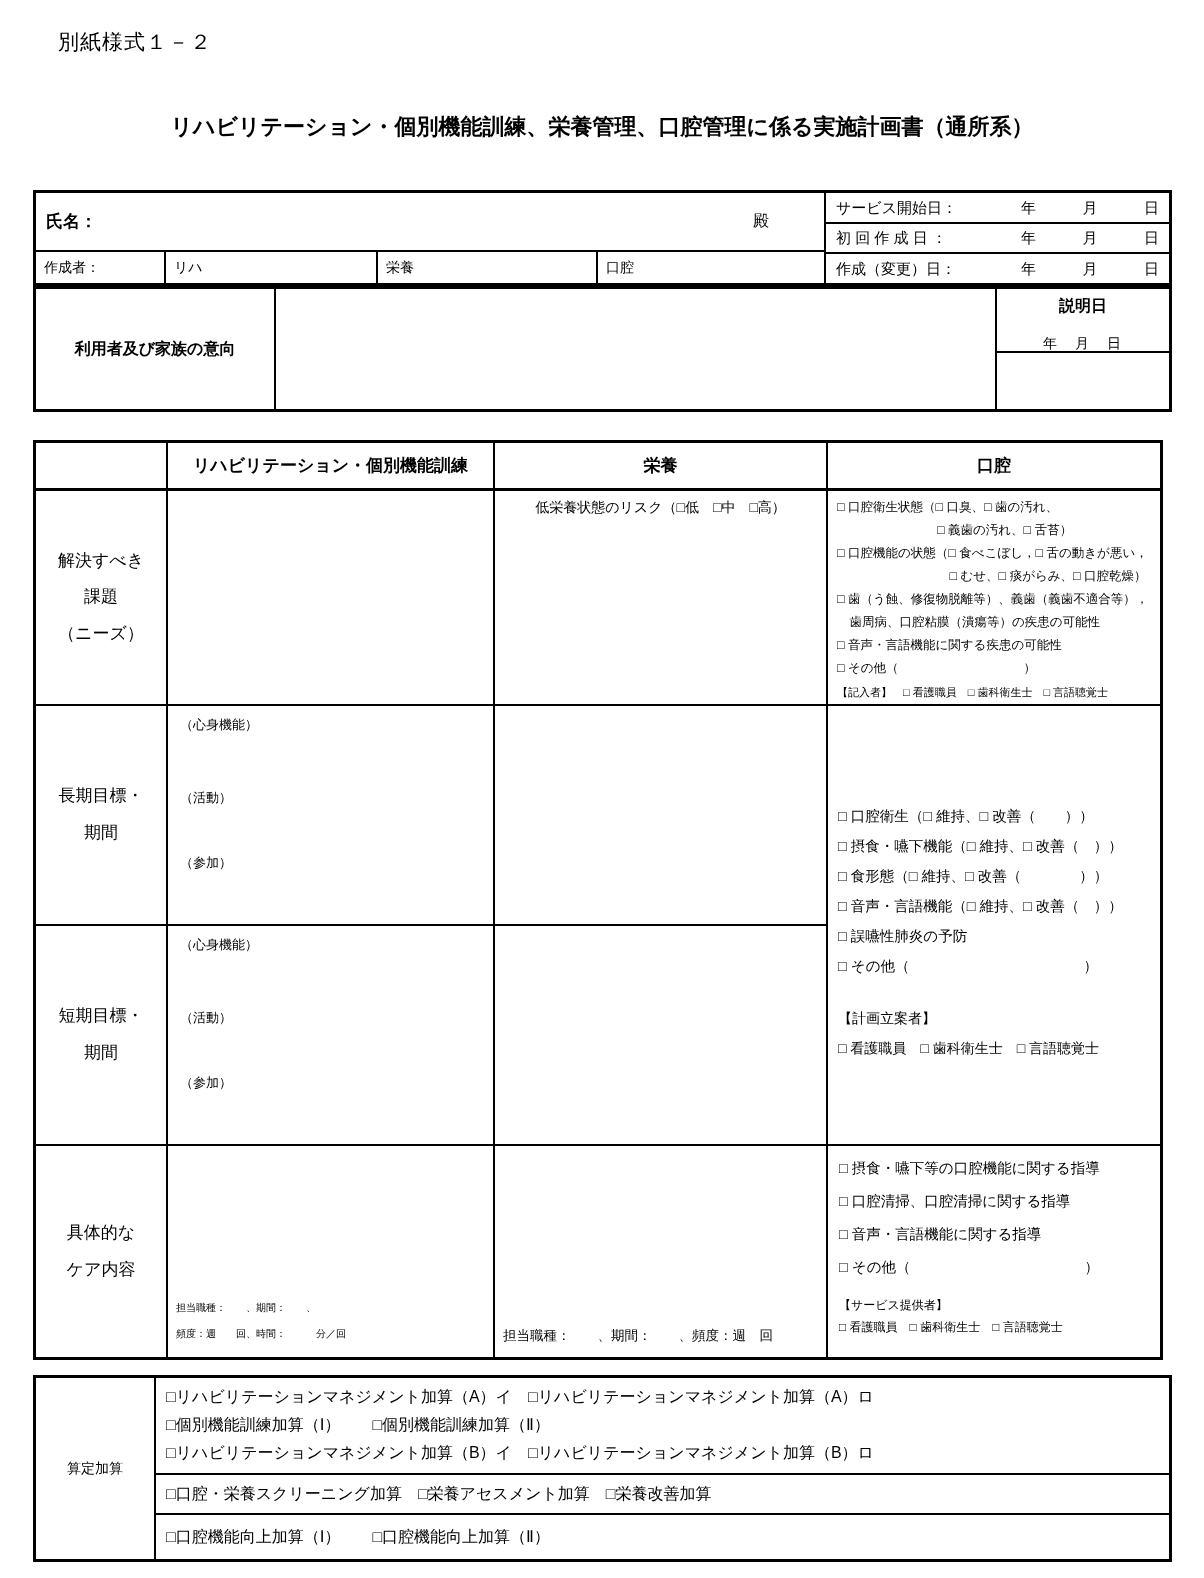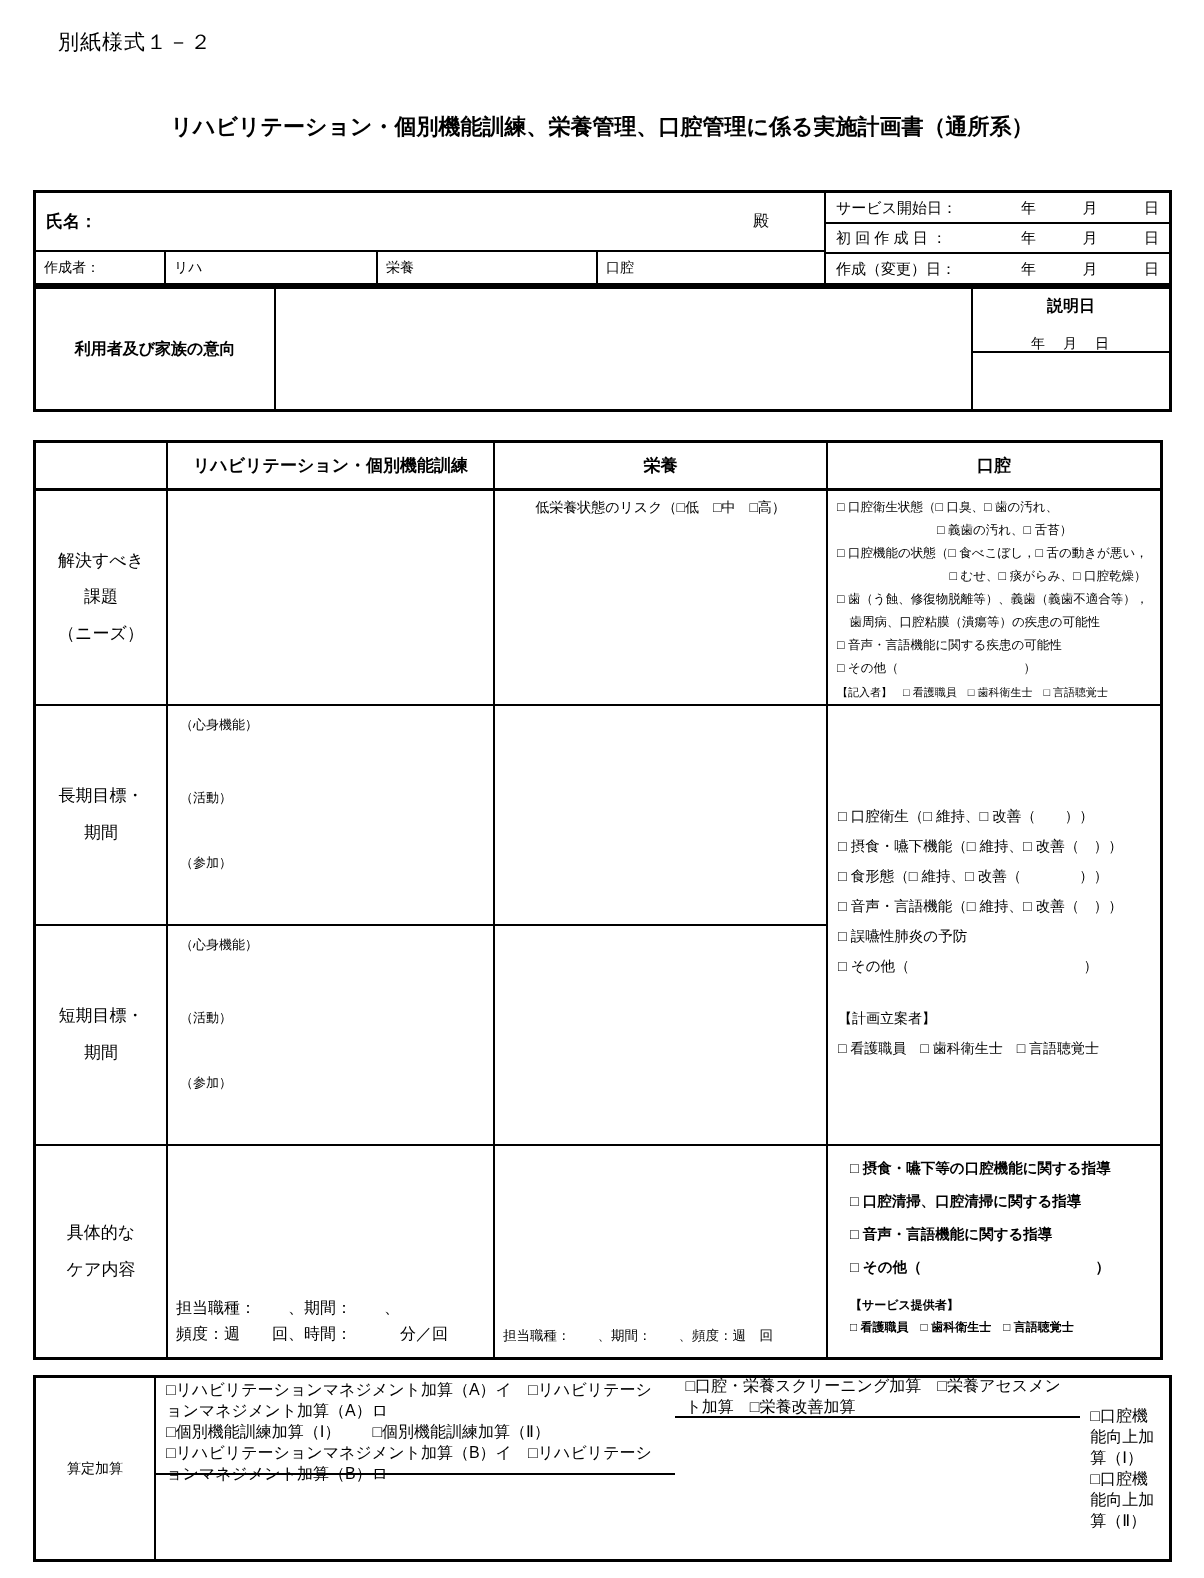--- a/index.html
+++ b/index.html
@@ -26,21 +26,21 @@
   .ac-oral{flex:1;border-right:none !important;}
   .t1-right{flex:1;display:flex;flex-direction:column;}
   .date-row{flex:1;display:flex;align-items:flex-end;padding:4px 10px;border-bottom:2px solid #000;font-size:15px;box-sizing:border-box;}
   .date-row.last{border-bottom:none;}
   .ymd{margin-left:auto;width:138px;display:flex;justify-content:space-between;}
 
   
   .t2{left:33px;top:286px;width:1139px;height:126px;border:3px solid #000;display:flex;}
   .t2-label{width:240px;border-right:2px solid #000;display:flex;align-items:center;justify-content:center;font-weight:bold;font-size:16px;box-sizing:border-box;}
   .t2-mid{flex:1;border-right:2px solid #000;box-sizing:border-box;}
-  .t2-right{width:196px;display:flex;flex-direction:column;}
+  .t2-right{width:172px;display:flex;flex-direction:column;}
   .t2-exdate{height:64px;border-bottom:2px solid #000;text-align:center;padding-top:7px;box-sizing:border-box;}
   .t2-exdate .b{font-weight:bold;font-size:16px;}
   .t2-exdate .ymd2{font-size:14px;margin-top:18px;letter-spacing:2px;}
   .t2-explainer{flex:1;text-align:center;padding-top:10px;font-weight:bold;font-size:16px;}
 
   
   .main{left:33px;top:440px;width:1130px;height:920px;border:3px solid #000;
         display:grid;grid-template-columns:132px 327px 333px 1fr;grid-template-rows:48px 215px 220px 220px 1fr;}
   .c{border-right:2px solid #000;border-bottom:2px solid #000;box-sizing:border-box;overflow:hidden;}
   .c.nr{border-right:none;}
@@ -50,31 +50,31 @@
   .oral-needs{padding:5px 9px;font-size:12.5px;line-height:23px;}
   .oral-needs .writer{font-size:11px;margin-top:1px;}
   .nut-needs{text-align:center;padding-top:8px;font-size:14px;}
   .goalcell{padding:10px 12px;font-size:13px;}
   .goalcell .g2{margin-top:55px;}
   .goalcell .g3{margin-top:47px;}
   .oral-goals{padding:0 10px;font-size:14.5px;}
   .oral-goals .goal-list{margin-top:95px;line-height:30px;}
   .oral-goals .planner-title{margin-top:22px;line-height:30px;font-size:14px;}
   .oral-goals .planner-line{line-height:30px;font-size:14px;}
-  .care-rehab{display:flex;flex-direction:column;justify-content:flex-end;padding:0 8px 10px;font-size:16px;line-height:26px;}
+  .care-rehab{display:flex;flex-direction:column;justify-content:flex-end;padding:0 8px 10px;font-size:10px;line-height:26px;}
   .care-nut{display:flex;flex-direction:column;justify-content:flex-end;padding:0 8px 12px;font-size:13.5px;}
-  .oral-care{padding:6px 22px;font-size:14.5px;font-weight:bold;}
+  .oral-care{padding:6px 11px;font-size:14.5px;}
   .oral-care .care-list{line-height:33px;}
   .oral-care .provider-title{margin-top:10px;font-size:12px;line-height:22px;}
   .oral-care .provider-line{font-size:12px;line-height:22px;}
 
   
   .t3{left:33px;top:1375px;width:1139px;height:187px;border:3px solid #000;display:flex;}
   .t3-label{width:120px;border-right:2px solid #000;display:flex;align-items:center;justify-content:center;font-size:14px;box-sizing:border-box;}
-  .t3-right{flex:1;display:flex;}
+  .t3-right{flex:1;display:flex;flex-direction:column;}
   .t3-g1{height:97px;border-bottom:2px solid #000;display:flex;flex-direction:column;justify-content:space-evenly;padding:2px 10px;font-size:16px;box-sizing:border-box;}
   .t3-g2{height:40px;border-bottom:2px solid #000;display:flex;align-items:center;padding:0 10px;font-size:16px;box-sizing:border-box;}
   .t3-g3{flex:1;display:flex;align-items:center;padding:0 10px;font-size:16px;}
 </style>
 </head>
 <body>
 
 <div>
 
   <div class="abs form-code">別紙様式１－２</div>

